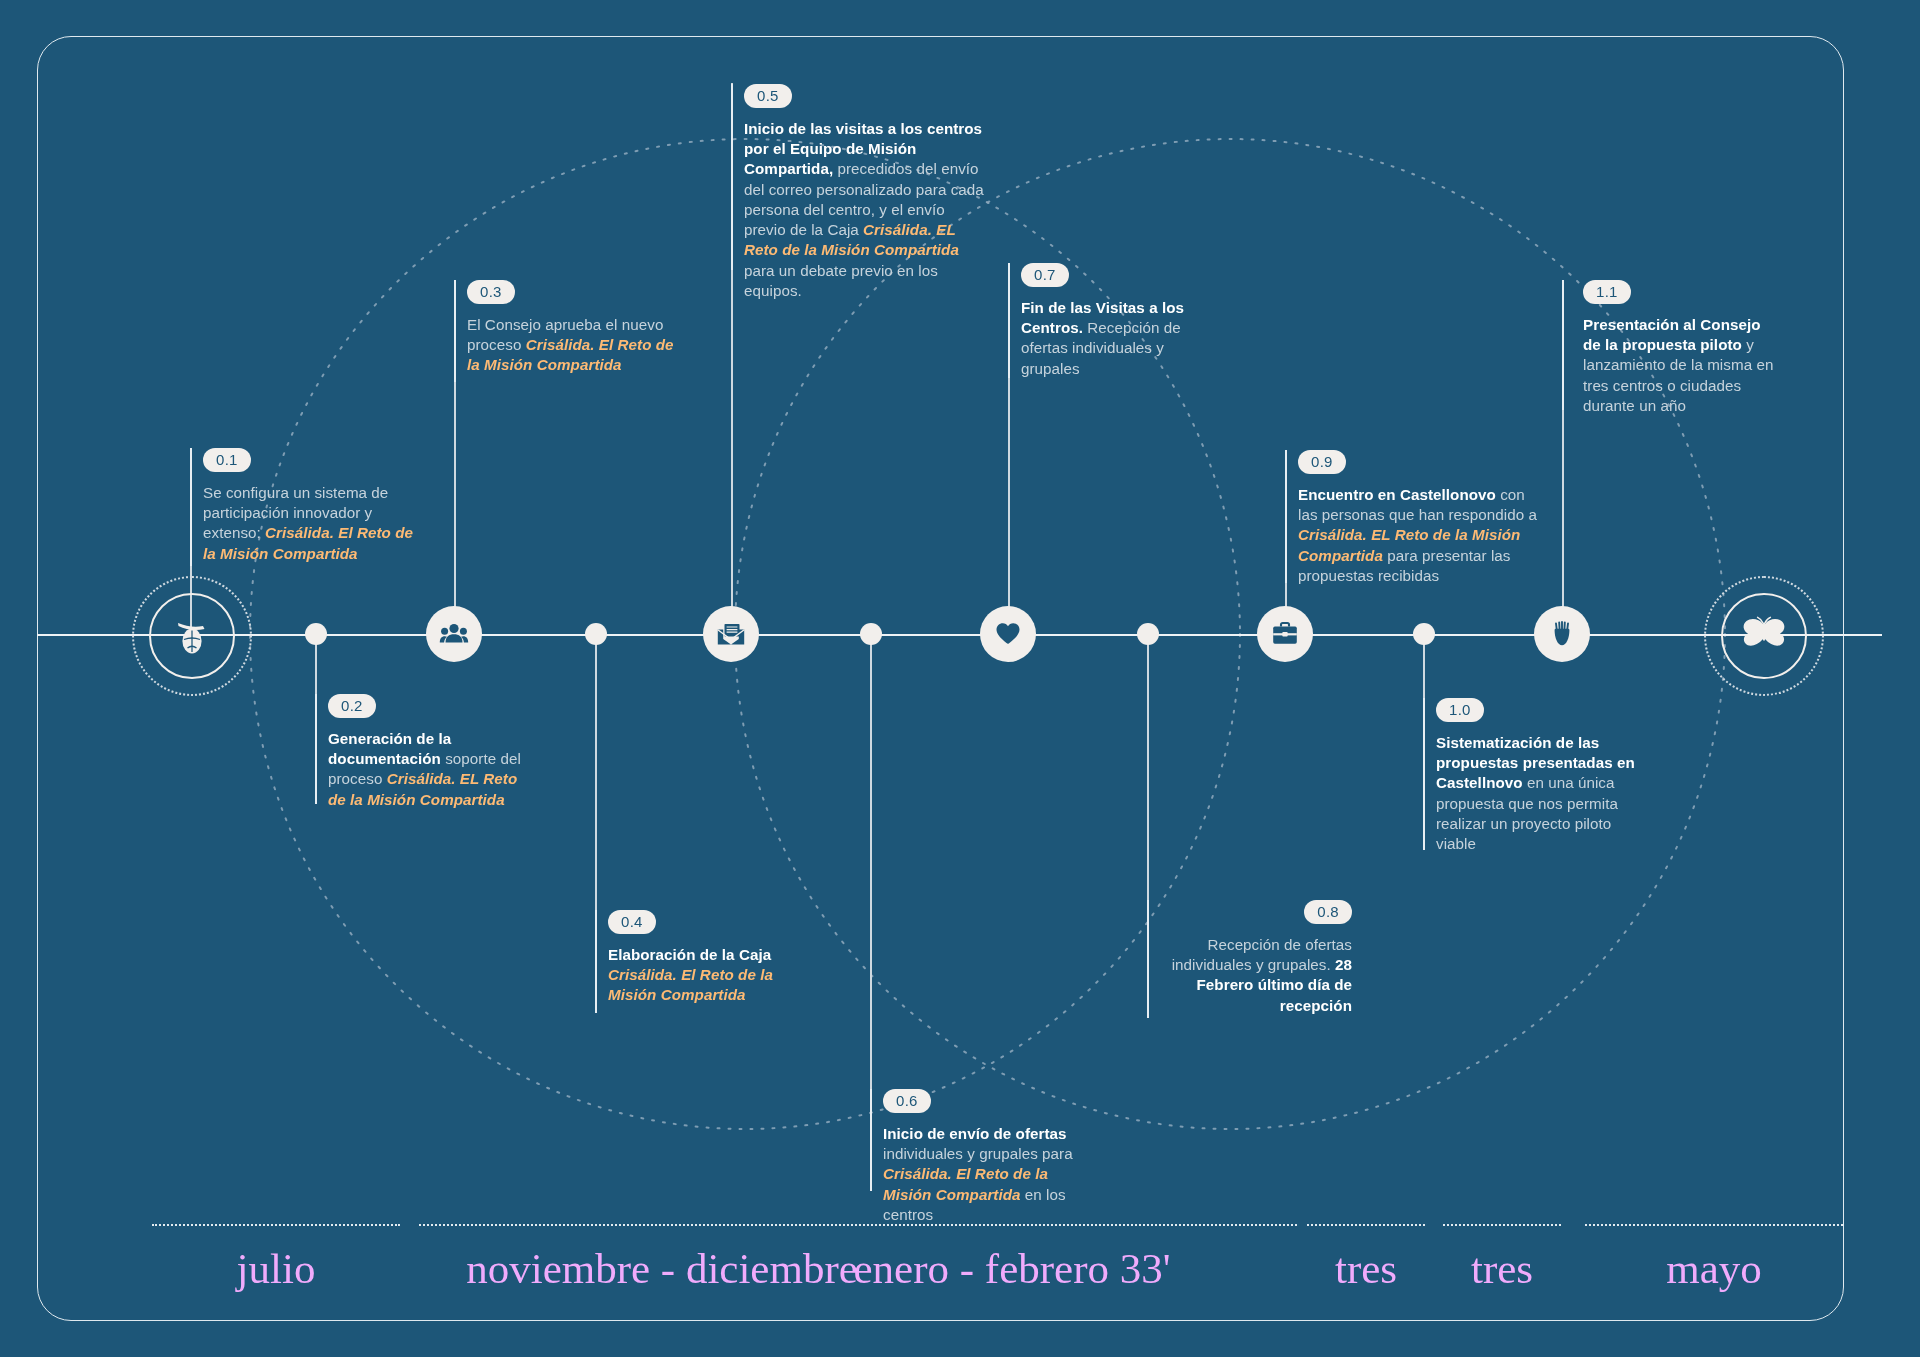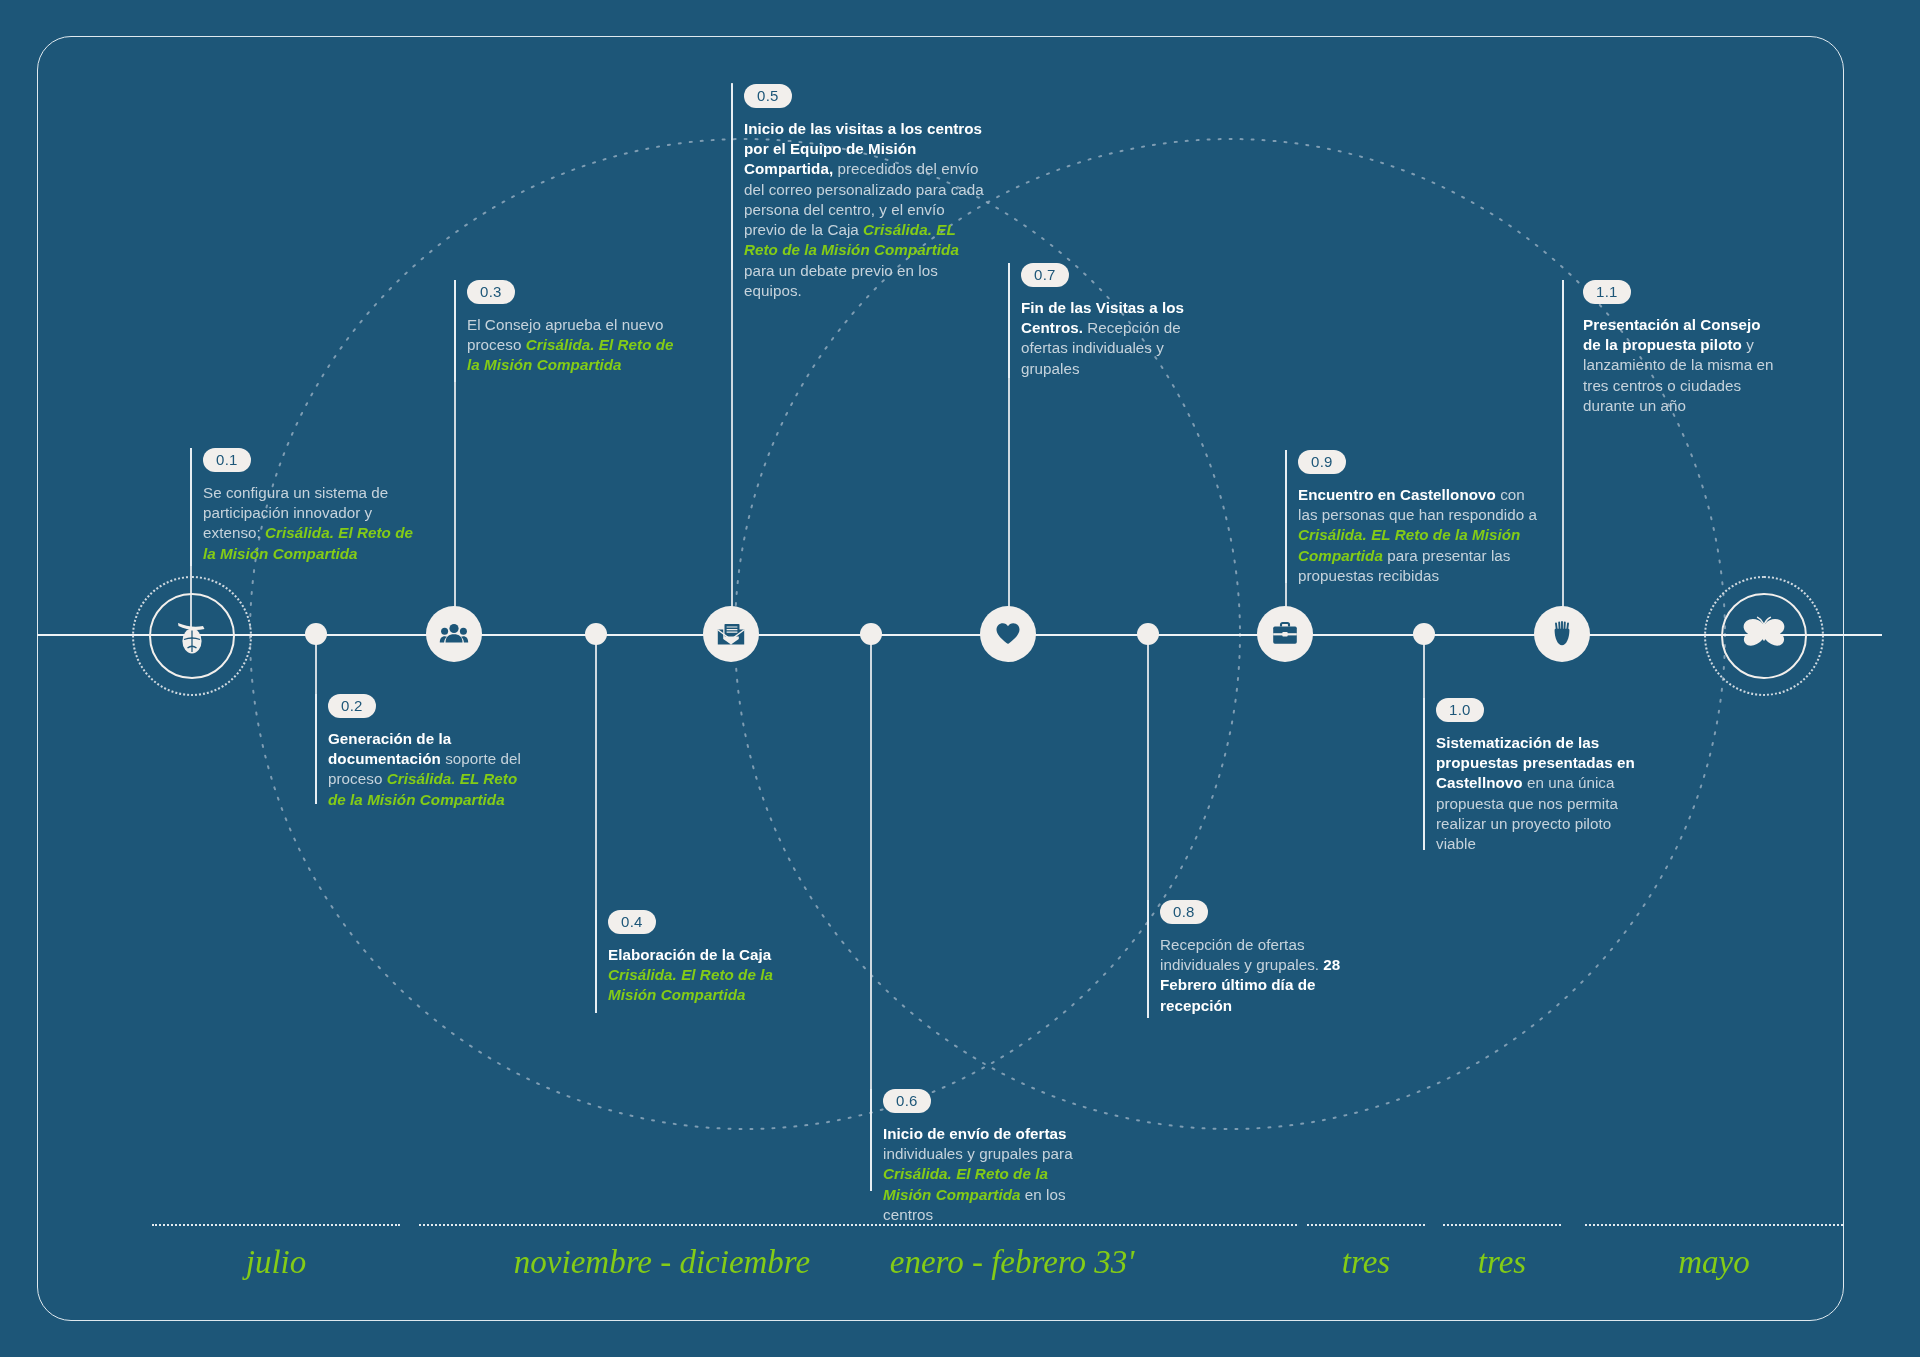--- a/index.html
+++ b/index.html
@@ -72,32 +72,31 @@
     margin-bottom:11px;
   }
   .txt{
     color:#c6d3dc;
     font-size:15.2px;
     line-height:1.33;
     letter-spacing:.05px;
     font-weight:400;
   }
   .txt b{color:#ffffff;font-weight:700;}
-  .txt i{color:#84cc16;font-weight:700;font-style:italic;}
+  .txt i{color:#fdba74;font-weight:700;font-style:italic;}
 
   
   .month-rule{
     position:absolute;height:0;border-top:2.5px dotted #e3ebf1;top:1224px;
   }
   .month-label{
     position:absolute;top:1244px;
-    color:#84cc16;
+    color:#f0abfc;
     font-family:"Liberation Serif", serif;
-    font-style:italic;
-    font-size:33px;
+    font-size:43px;
     white-space:nowrap;
     text-align:center;
   }
 </style>
 </head>
 <body>
 
 <div id="stage">
 
   <svg id="bg-svg" viewBox="0 0 1920 1357" xmlns="http://www.w3.org/2000/svg">
@@ -248,21 +247,21 @@
   </div>
 
   <div class="card" style="left:1008px;top:263px;width:195px;">
     <div class="bar" style="height:115px;"></div>
     <div class="body">
       <span class="badge">0.7</span>
       <div class="txt"><b>Fin de las Visitas a los Centros.</b> Recepción de ofertas individuales y grupales</div>
     </div>
   </div>
 
-  <div class="card" style="left:1147px;top:900px;width:205px;">
+  <div class="card" style="left:1147px;top:900px;width:205px;text-align:right;">
     <div class="bar" style="height:118px;"></div>
     <div class="body">
       <span class="badge">0.8</span>
       <div class="txt">Recepción de ofertas individuales y grupales. <b>28 Febrero último día de recepción</b></div>
     </div>
   </div>
 
   <div class="card" style="left:1285px;top:450px;width:255px;">
     <div class="bar" style="height:133px;"></div>
     <div class="body">

